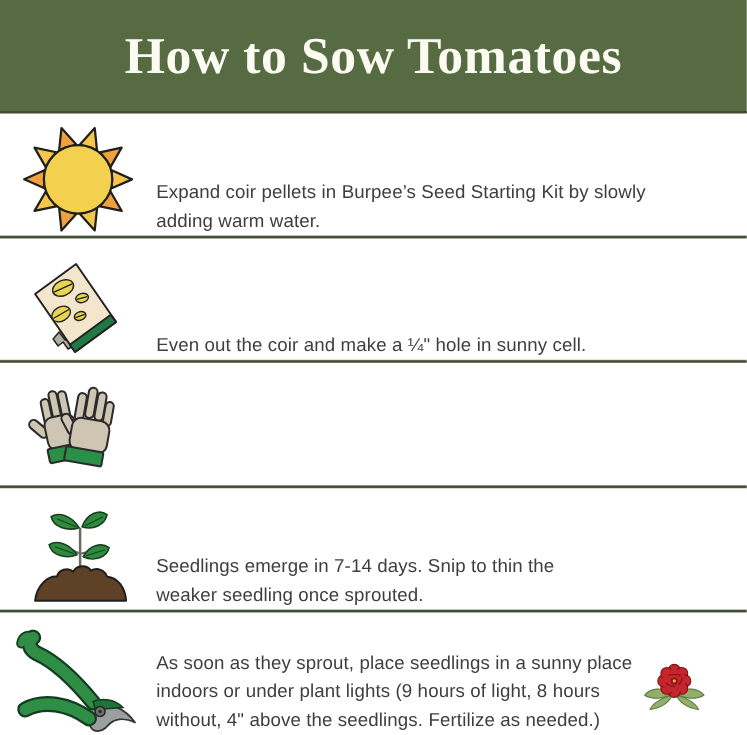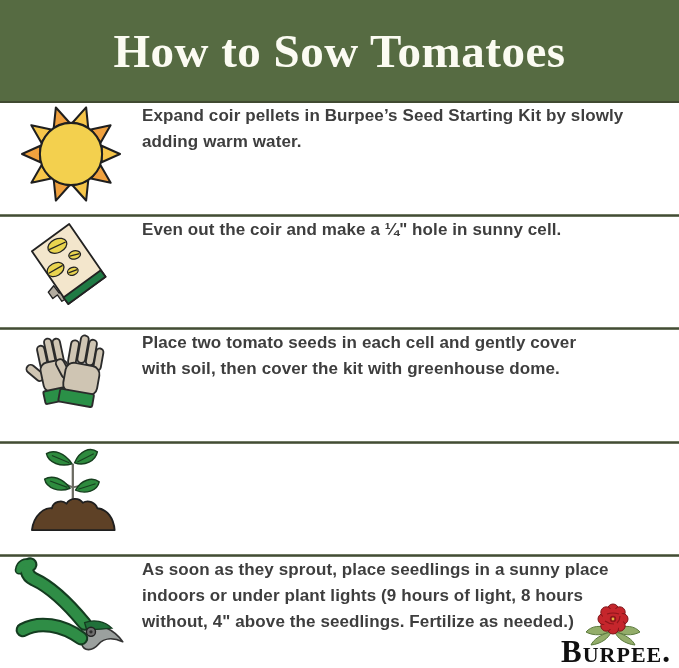--- a/index.html
+++ b/index.html
@@ -27,21 +27,21 @@
   .content{
     height:565px;
     display:flex;flex-direction:column;
   }
   .divider{
     height:3px;flex:none;
     background:linear-gradient(#9aa68c 0%, #434b36 35%, #434b36 70%, #9aa68c 100%);
   }
   .row{
     flex:1;
-    display:flex;align-items:flex-start;font-weight:bold;
+    display:flex;align-items:flex-end;
   }
   .icon-cell{
     width:142px;flex:none;
     display:flex;align-items:center;justify-content:center;
   }
   .step-text{
     margin:0;
     padding-right:18px;
     font-size:17px;
     line-height:26px;
@@ -151,22 +151,20 @@
             <rect x="40" y="34" width="9" height="22" rx="4.5" transform="rotate(-38 44 44)"></rect>
             <rect x="49" y="12" width="8.5" height="27" rx="4.2"></rect>
             <rect x="58.5" y="5" width="8.5" height="30" rx="4.2"></rect>
             <rect x="68" y="8" width="8.5" height="28" rx="4.2"></rect>
             <rect x="77" y="16" width="8" height="24" rx="4"></rect>
             <rect x="48" y="36" width="37" height="32" rx="9"></rect>
             <rect x="46" y="66" width="37" height="14" rx="2" fill="#2a9047"></rect>
           </g>
         </svg>
       </div>
-      <p class="step-text">Place two tomato seeds in each cell and gently cover
-with soil, then cover the kit with greenhouse dome.</p>
     </div>
 
     <div class="divider"></div>
 
     <div class="row">
       <div class="icon-cell">
         <svg width="100" height="94" viewBox="0 0 110 100">
           <line x1="57" y1="20" x2="57" y2="74" stroke="#6b6b62" stroke-width="2.5"></line>
           <line x1="57" y1="46" x2="48" y2="42" stroke="#6b6b62" stroke-width="2"></line>
           <line x1="57" y1="46" x2="66" y2="44" stroke="#6b6b62" stroke-width="2"></line>
@@ -178,20 +176,22 @@
           </g>
           <g stroke="#173f1f" stroke-width="1.2">
             <line x1="53" y1="19" x2="34" y2="11"></line>
             <line x1="62" y1="18" x2="80" y2="9"></line>
             <line x1="51" y1="46" x2="32" y2="39"></line>
             <line x1="63" y1="48" x2="82" y2="42"></line>
           </g>
           <path d="M12,93 C14,76 26,68 34,69 C35,62 45,59 50,64 C54,57 64,57 68,63 C74,59 82,63 84,69 C95,70 102,80 103,93 Z" fill="#5e4126" stroke="#1f1f1f" stroke-width="2" stroke-linejoin="round"></path>
         </svg>
       </div>
+      <p class="step-text">Seedlings emerge in 7-14 days. Snip to thin the
+weaker seedling once sprouted.</p>
     </div>
 
     <div class="divider"></div>
 
     <div class="row">
       <div class="icon-cell">
         <svg width="118" height="96" viewBox="0 0 130 105">
 
           <path d="M79,75 C96,71 113,80 122,93 C111,88 101,89 95,96 C88,104 79,103 77,96 C75,88 76,79 79,75 Z" fill="#9ba09e" stroke="#343434" stroke-width="1.8" stroke-linejoin="round"></path>
 
@@ -237,16 +237,15 @@
       </g>
       <circle cx="30" cy="19" r="10.5" fill="#c5262c"></circle>
       <g stroke="#8e161b" stroke-width="1.2" fill="none">
         <path d="M24,14 Q30,12 36,14"></path>
         <path d="M22,21 Q26,24 31,24"></path>
         <path d="M34,23 Q37,20 37,16"></path>
       </g>
       <circle cx="30" cy="19" r="3.2" fill="#8e161b"></circle>
       <circle cx="30" cy="19" r="1.4" fill="#e4b83e"></circle>
     </svg>
-    <span class="wordmark">Burpee.</span>
   </div>
 
 </div>
 
 </body></html>

